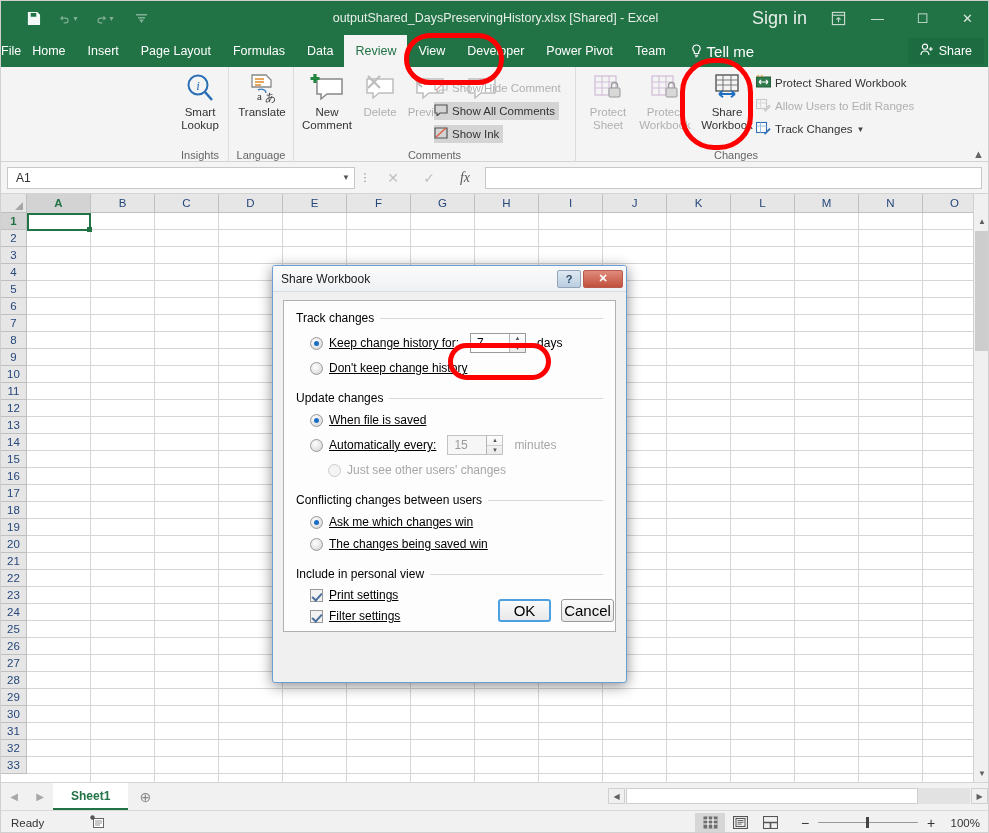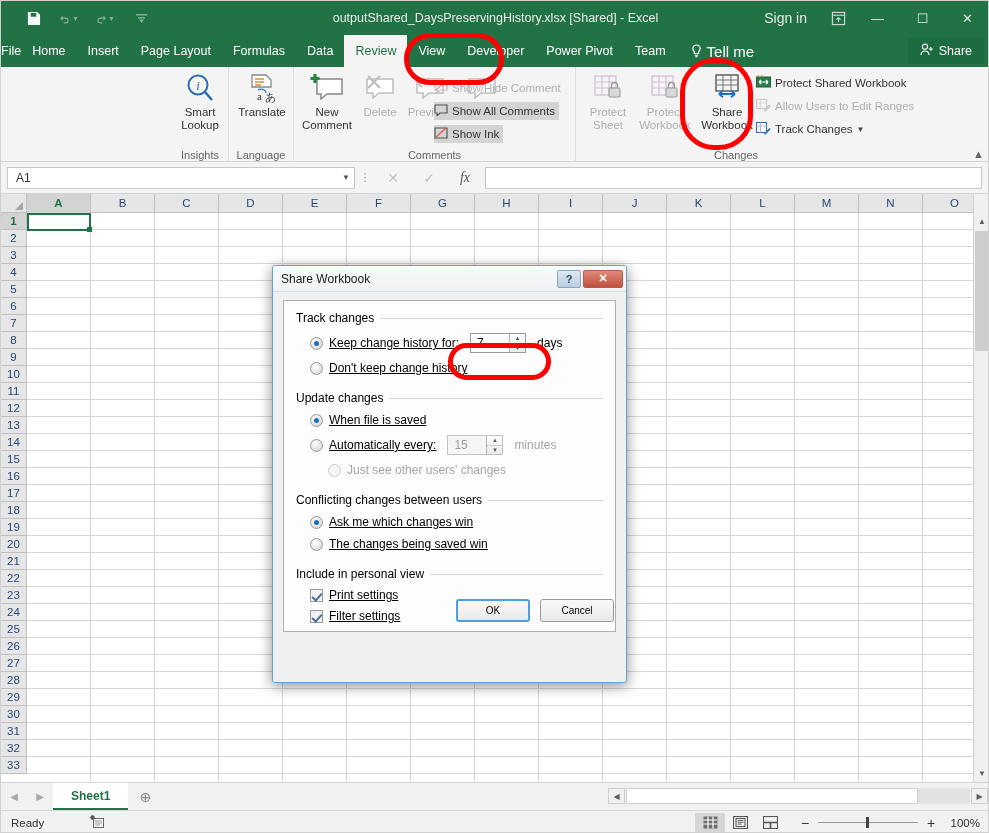--- a/index.html
+++ b/index.html
@@ -34,21 +34,21 @@
   .title-text {
     position: absolute; left: 0; right: 0; text-align: center;
     color: #e8eee9; font-size: 12.5px; line-height: 34px;
     pointer-events: none;
   }
   .tb-right {
     position: absolute; right: 0; top: 0; height: 34px;
     display: flex; align-items: center; gap: 0px;
   }
   .signin {
-    color: #e8eee9; font-size: 14px; padding: 0 14px; cursor: default;
+    color: #e8eee9; font-size: 18px; padding: 0 14px; cursor: default;
   }
   .ribbon-display {
     width: 34px; height: 34px; display: flex; align-items: center; justify-content: center;
     color: #cddbd2;
   }
   .wbtn {
     width: 45px; height: 34px; display: flex; align-items: center; justify-content: center;
     color: #dde8e1; font-size: 13px;
   }
 
@@ -333,21 +333,21 @@
   .chkbox.on::after {
     content: ""; position: absolute; left: 3px; top: 1px;
     width: 4px; height: 8px; border: solid #4a6f9c; border-width: 0 2px 2px 0;
     transform: rotate(42deg);
   }
   .sub { padding-left: 32px; }
   .dlg-btns {
     position: absolute; bottom: 10px; right: 12px; display: flex; gap: 10px;
   }
   .dbtn {
-    width: 74px; height: 23px; font-size: 10px; color: #000;
+    width: 53px; height: 23px; font-size: 15px; color: #000;
     background: linear-gradient(#fafafa, #e9e9e9);
     border: 1px solid #9a9a9a; border-radius: 3px;
     display: flex; align-items: center; justify-content: center;
   }
   .dbtn.default { border: 2px solid #4aa0e0; border-radius: 3px; }
 
   
   .anno {
     position: absolute; border: 5px solid #ff0000; border-radius: 45%;
     pointer-events: none; background: transparent;

